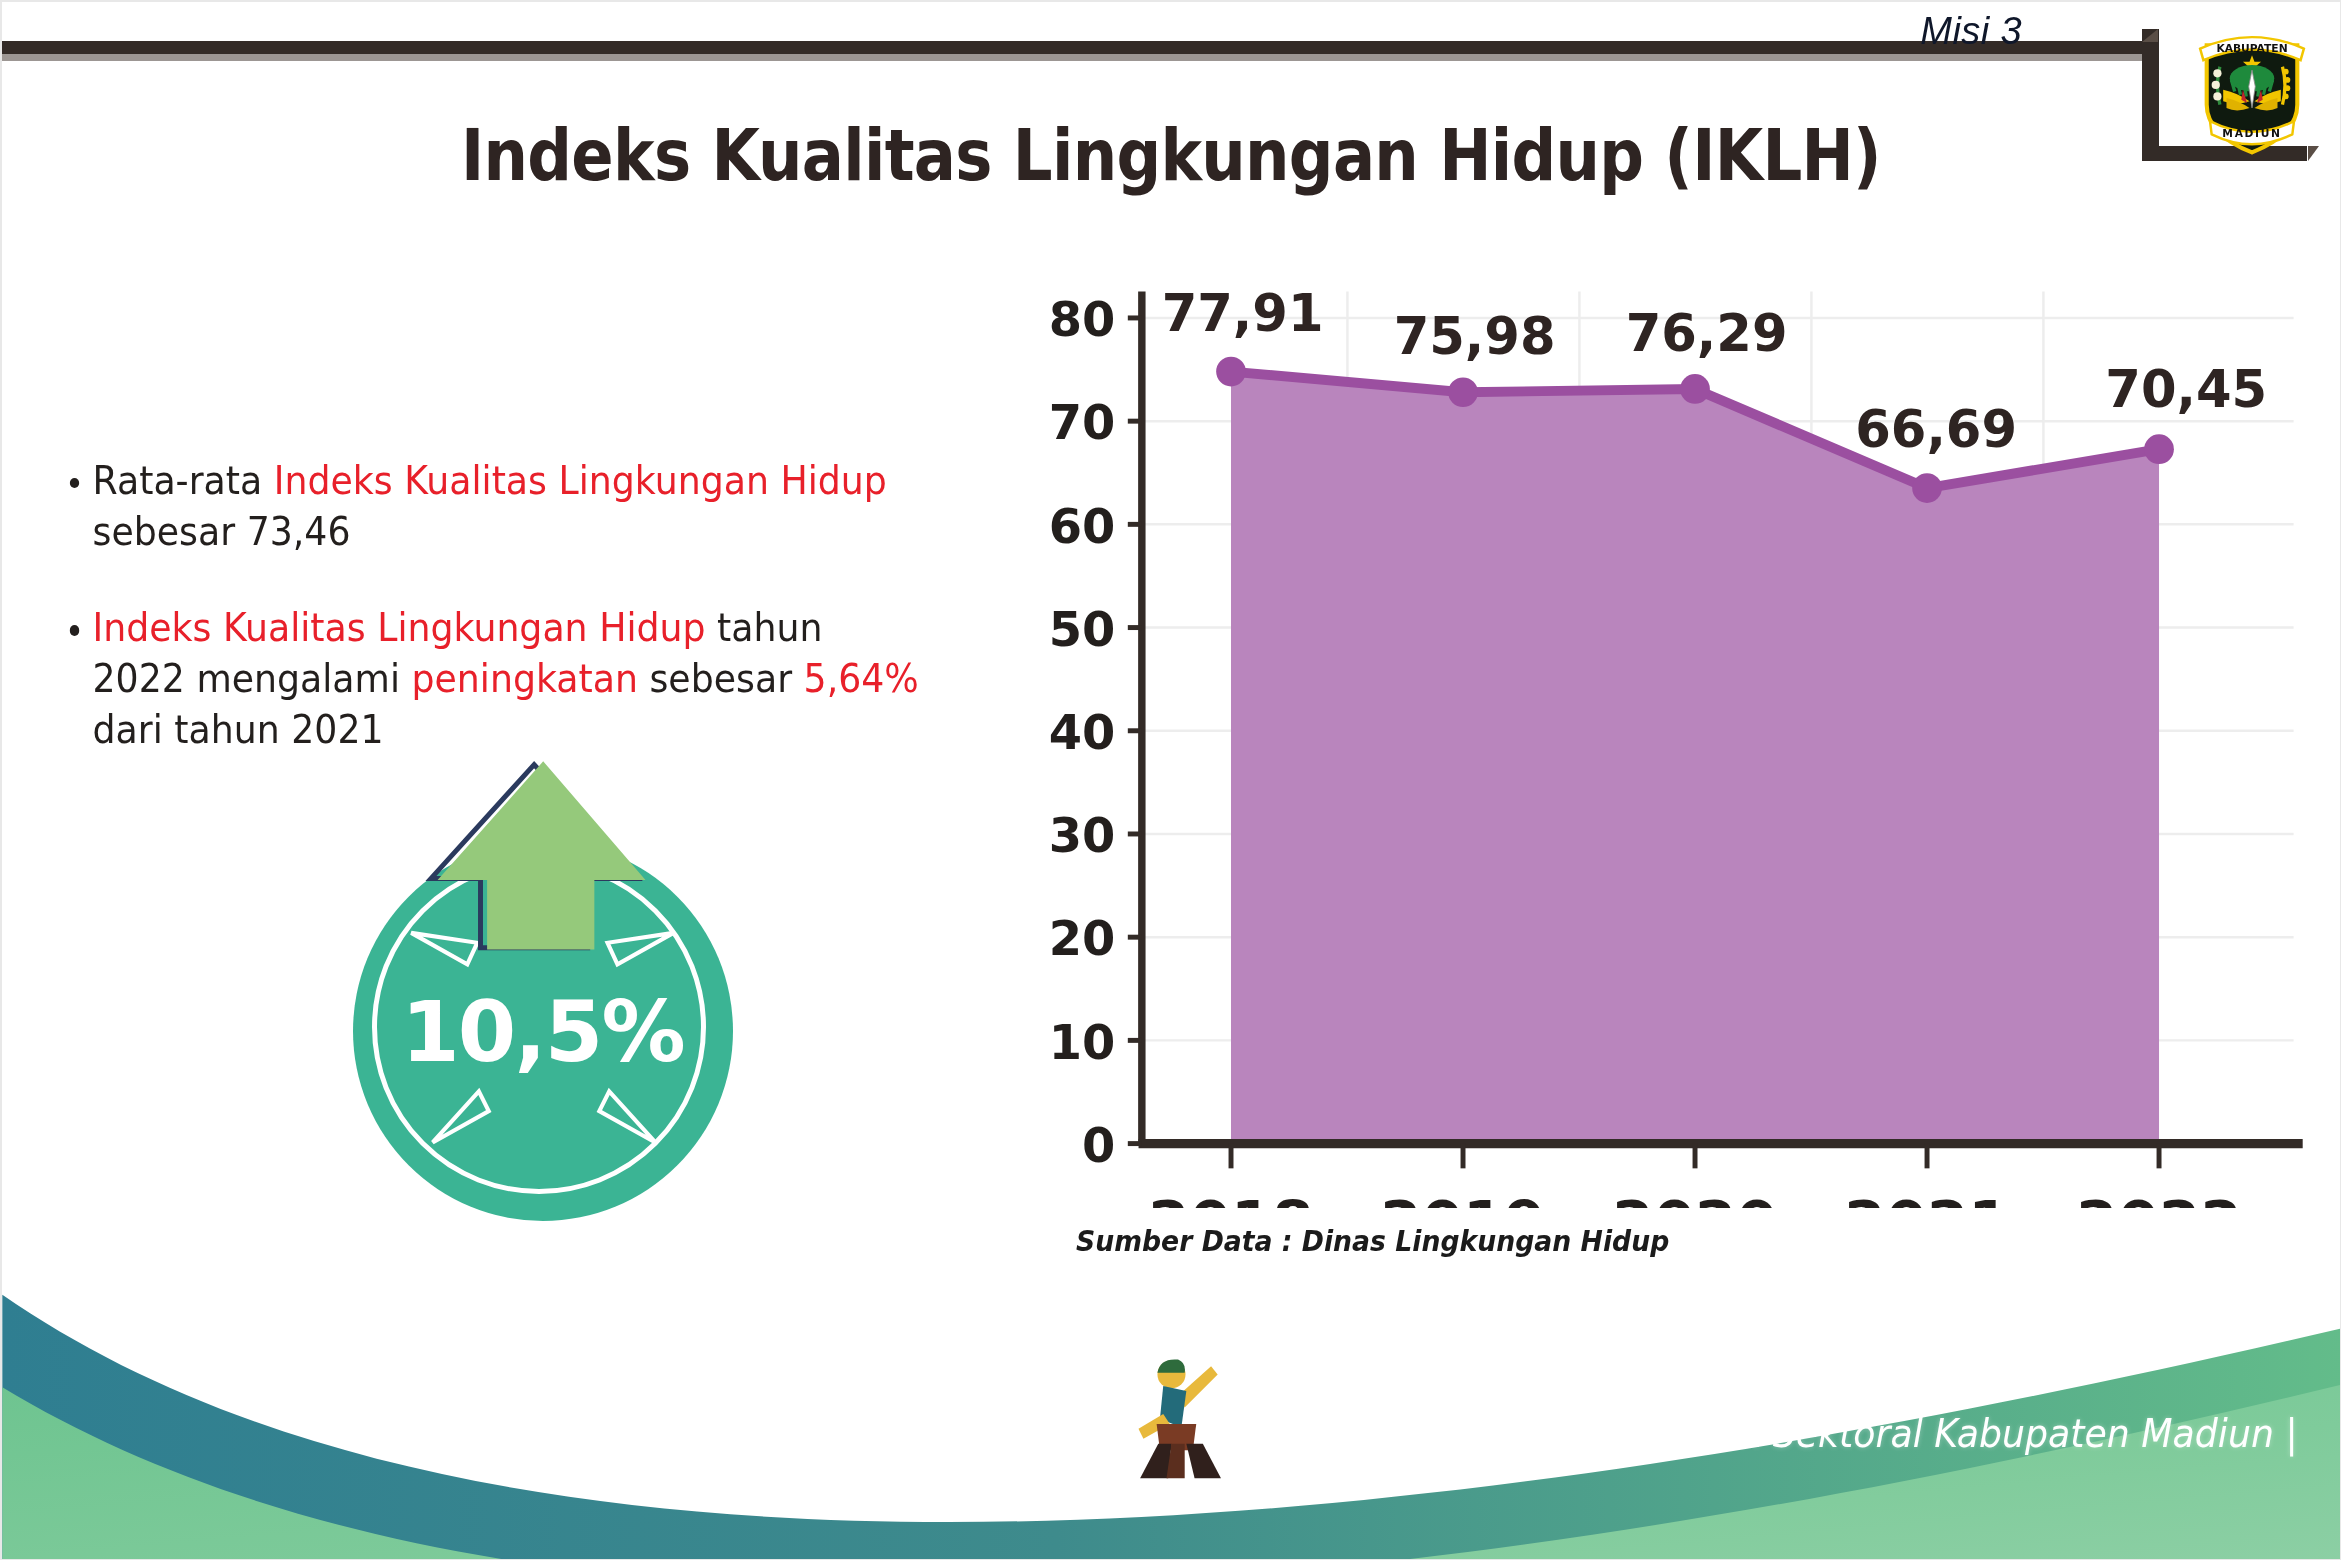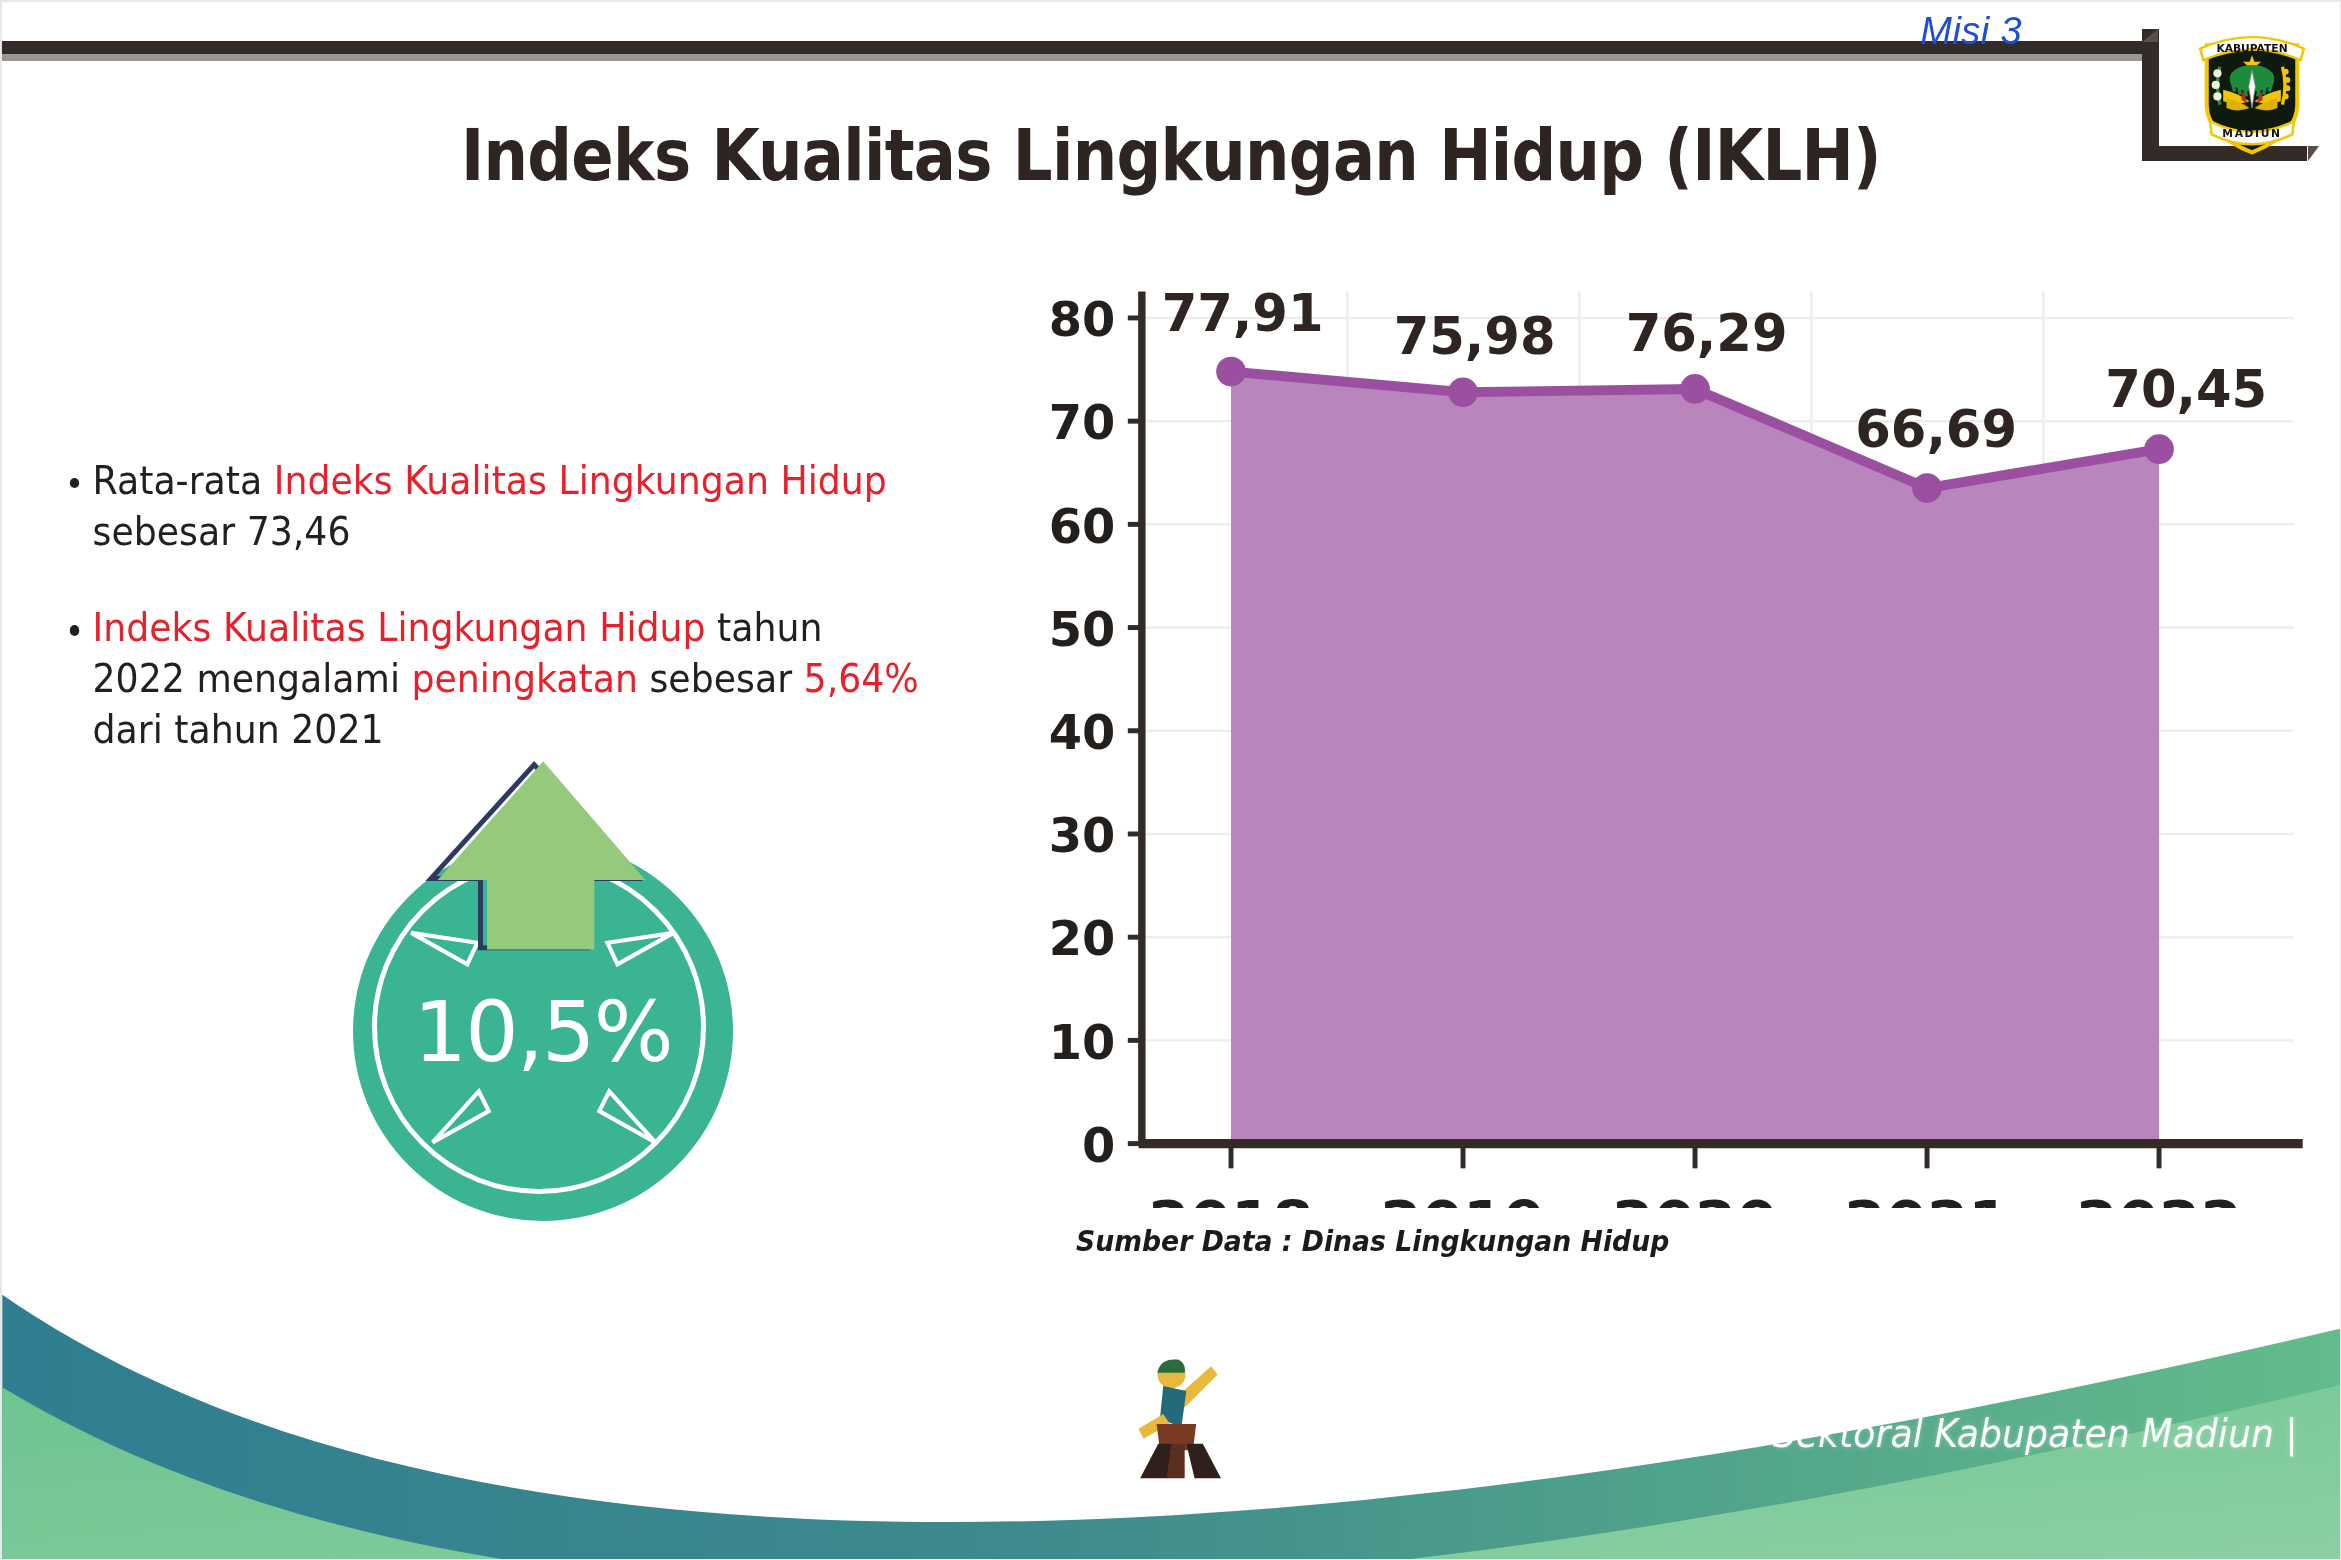--- a/index.html
+++ b/index.html
@@ -38,21 +38,21 @@
     background: #4a403a;
     opacity: .55;
   }
   #misi-label {
     position: absolute;
     right: 318px;
     top: 8.3px;
     font-family: "Liberation Sans", sans-serif;
     font-style: italic;
     font-size: 38px;
-    color: #1d4ed8;
+    color: #0f172a;
     letter-spacing: 0.4px;
     white-space: nowrap;
   }
   
   #logo-bracket {
     position: absolute;
     left: 2140px;
     top: 27px;
     width: 165px;
     height: 132px;
@@ -163,21 +163,21 @@
     border: 5.8px solid #ffffff;
     box-sizing: border-box;
   }
   #badge-pct {
     position: absolute;
     left: 20.6px;
     top: 225px;
     width: 380px;
     text-align: center;
     font-family: "DejaVu Sans", sans-serif;
-    font-weight: normal;
+    font-weight: bold;
     font-size: 84px;
     color: #ffffff;
     letter-spacing: -1.7px;
   }
   #badge-arrow {
     position: absolute;
     left: 0; top: 0;
     width: 429px; height: 462px;
   }
   #badge-ticks { position: absolute; left: 0; top: 0; width: 429px; height: 462px; }

